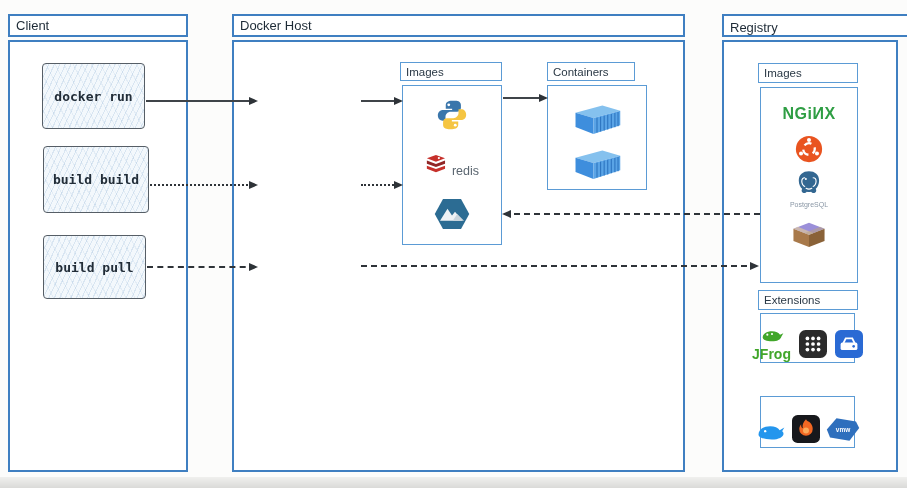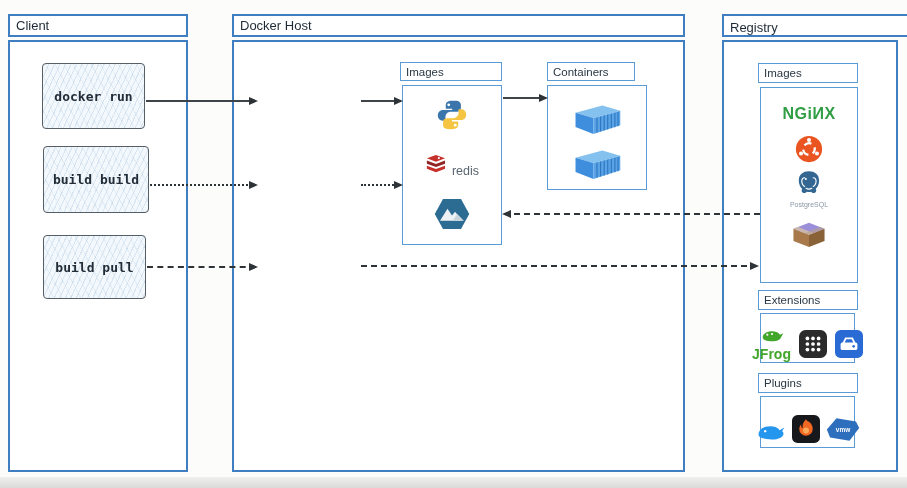--- a/index.html
+++ b/index.html
@@ -215,23 +215,20 @@
     <span>
       <svg width="28" height="28" viewBox="0 0 30 30">
         <rect width="30" height="30" rx="6" fill="#2a6ad4"></rect>
         <path d="M9 14l2.5-5h7L21 14" stroke="#fff" stroke-width="2" fill="none"></path>
         <rect x="6" y="13.5" width="18" height="8" rx="2" fill="#fff"></rect>
         <circle cx="20" cy="17.5" r="1.4" fill="#2a6ad4"></circle>
       </svg>
     </span>
   </div>
 
-  <div class="sub-title" style="left:758px; top:373px; width:100px; height:20px;">
-    <span>Plugins</span>
-  </div>
   <div class="sub-box row" style="left:760px; top:396px; width:95px; height:52px; justify-content:center; gap:6px;">
     <span>
       <svg width="30" height="22" viewBox="0 0 36 26">
         <path fill="#2496ed" d="M3 16c0-6 6-10 14-10 5.5 0 9.4 1.8 11.4 4.8l5.6-3.2-2.6 4.6c1 .8 1.6 1.8 1.6 2.8 0 4-6 7-14 7-9 0-16-2-16-6z"></path>
         <circle cx="11" cy="12" r="1.4" fill="#fff"></circle>
       </svg>
     </span>
     <span>
       <svg width="28" height="28" viewBox="0 0 30 30">
         <rect width="30" height="30" rx="6" fill="#17181c"></rect>

